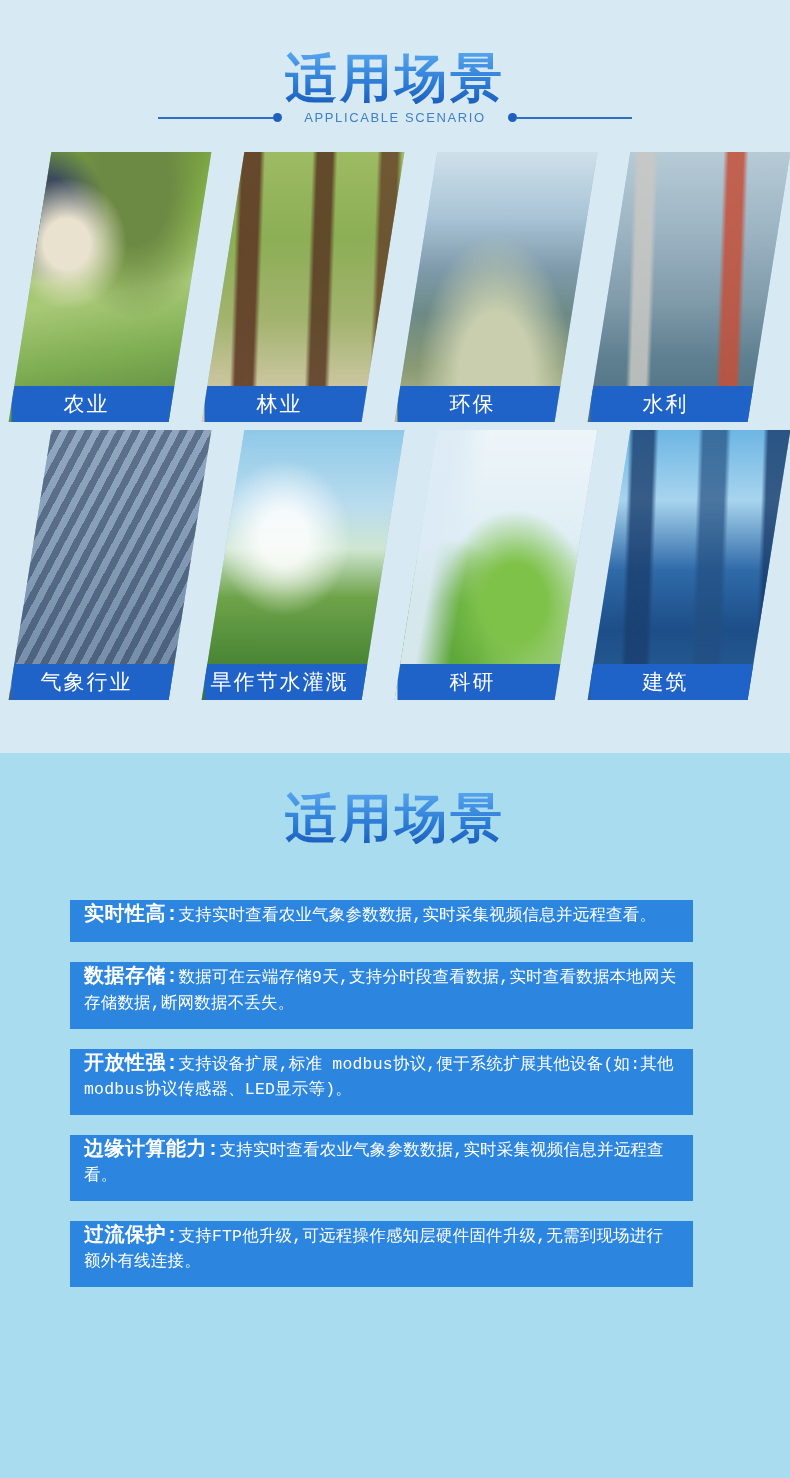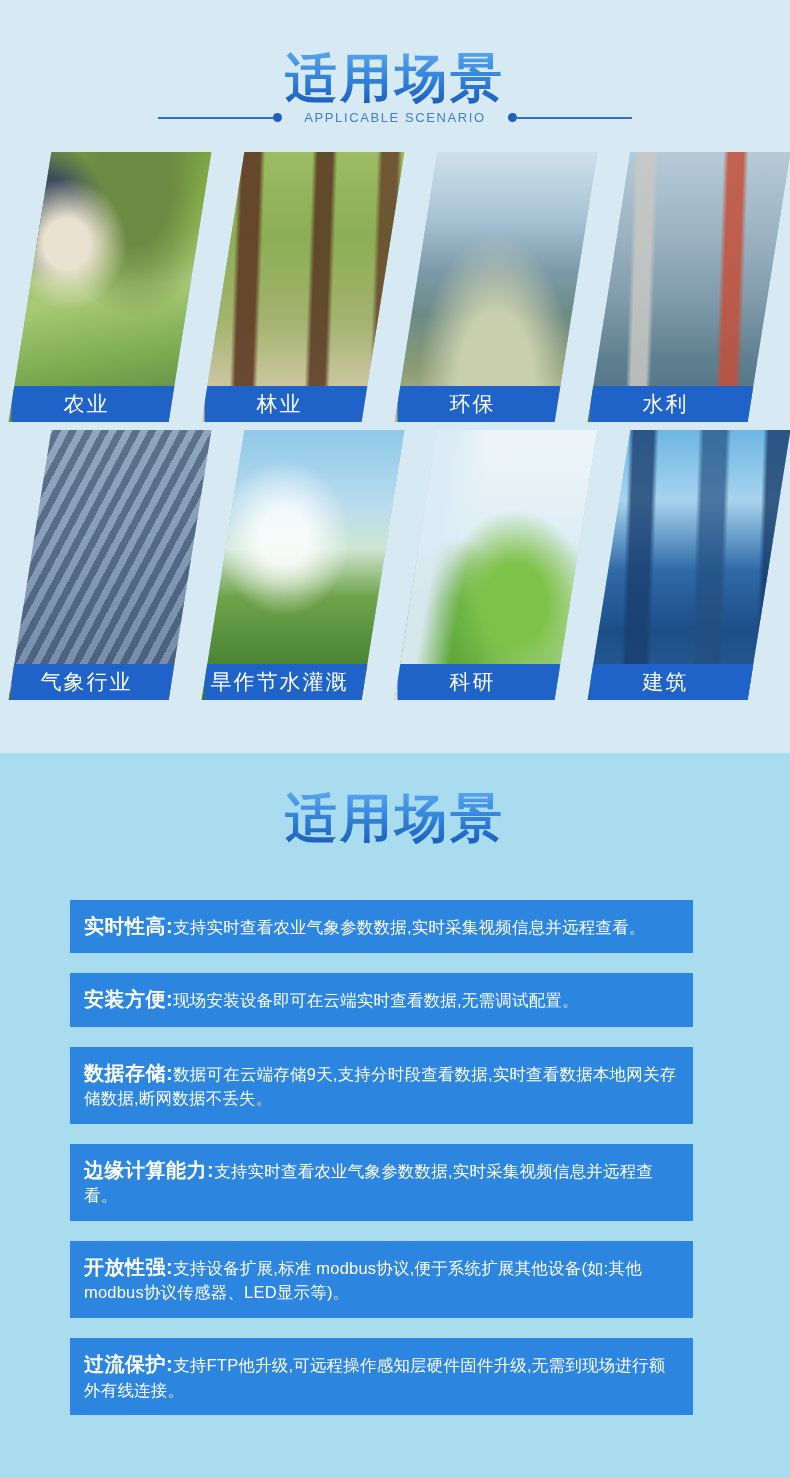--- a/index.html
+++ b/index.html
@@ -54,24 +54,24 @@
     font-family:"DejaVu Sans","Liberation Sans",sans-serif;
     padding-left:0; justify-content:center;
     white-space:nowrap;
   }
   .tile-label span { transform:translateX(-14px); }
 
   
   .cards { position:absolute; left:70px; top:900px; width:623px; }
   .card {
     background:#2c86e0; color:#ffffff;
-    padding:12px 14px 13px 14px;
+    padding:1px 14px 13px 14px;
     margin-bottom:20px;
     line-height:1.42;
-    font-family:Liberation Sans, sans-serif;
+    font-family:Liberation Mono, monospace;
   }
   .card b { font-size:20px; font-weight:bold; letter-spacing:0.5px; }
   .card i { font-style:normal; font-size:16.5px; letter-spacing:0.2px; }
 
   
   .ph-agri{background:
      radial-gradient(ellipse at 32% 34%,#e9e2cf 0 10%,rgba(233,226,207,0) 26%),
      radial-gradient(ellipse at 22% 22%,#3c4a5c 0 12%,rgba(60,74,92,0) 24%),
      radial-gradient(ellipse at 60% 12%,#6d8a44 0 18%,rgba(109,138,68,0) 40%),
      linear-gradient(170deg,#6f9a3c 0%,#8cb94a 28%,#a9c977 52%,#7fae53 72%,#527f3c 100%);}
@@ -188,35 +188,32 @@
   <div class="sec-head" style="top:792px;">
     <div class="sec-title">适用场景</div>
   </div>
 
   <div class="cards">
 
     <div class="card">
       <b>实时性高:</b><i>支持实时查看农业气象参数数据,实时采集视频信息并远程查看。</i>
     </div>
 
-    <div class="card">
-      <b>安装方便:</b><i>现场安装设备即可在云端实时查看数据,无需调试配置。</i>
-    </div>
 
     <div class="card">
       <b>数据存储:</b><i>数据可在云端存储9天,支持分时段查看数据,实时查看数据本地网关存储数据,断网数据不丢失。</i>
     </div>
 
     <div class="card">
+      <b>开放性强:</b><i>支持设备扩展,标准 modbus协议,便于系统扩展其他设备(如:其他modbus协议传感器、LED显示等)。</i>
+    </div>
+
+    <div class="card">
       <b>边缘计算能力:</b><i>支持实时查看农业气象参数数据,实时采集视频信息并远程查看。</i>
     </div>
 
-    <div class="card">
-      <b>开放性强:</b><i>支持设备扩展,标准 modbus协议,便于系统扩展其他设备(如:其他modbus协议传感器、LED显示等)。</i>
-    </div>
-
 
     <div class="card">
       <b>过流保护:</b><i>支持FTP他升级,可远程操作感知层硬件固件升级,无需到现场进行额外有线连接。</i>
     </div>
 
   </div>
 </div>
 
 </body></html>

